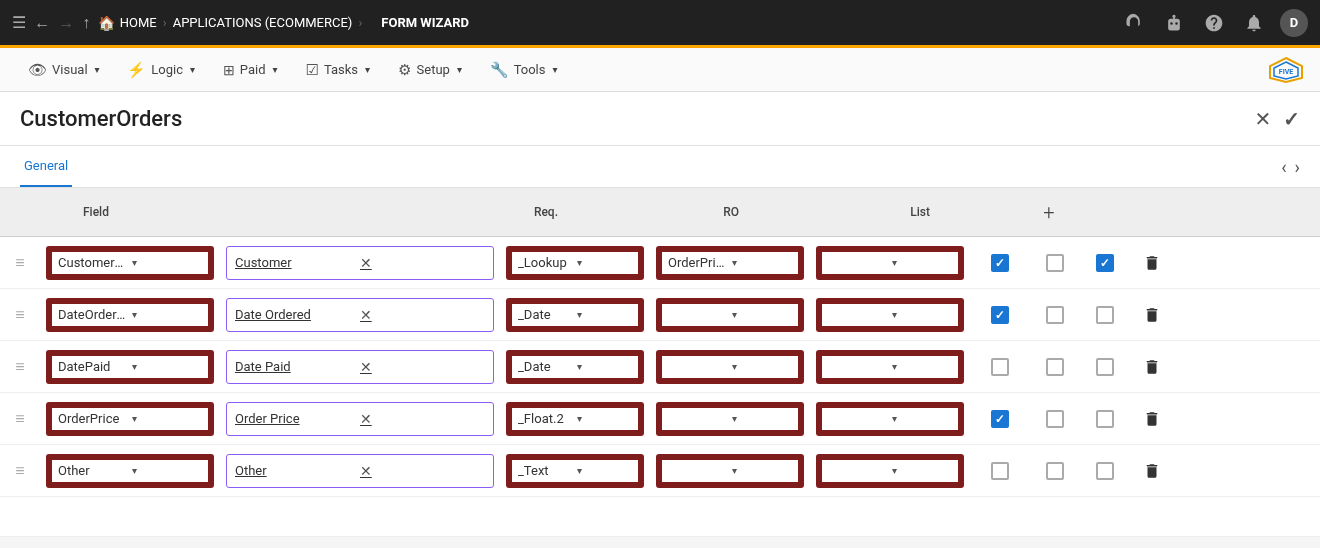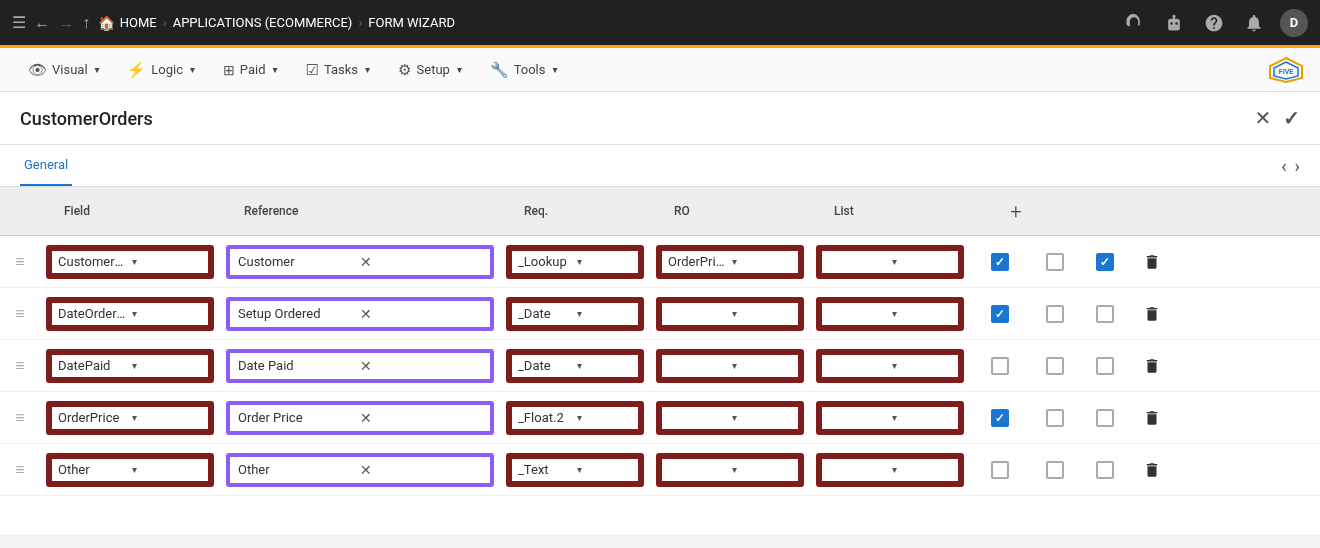--- a/index.html
+++ b/index.html
@@ -28,21 +28,21 @@
     .top-bar-icon.disabled { opacity: 0.4; cursor: default; }
     .breadcrumb {
       display: flex;
       align-items: center;
       gap: 6px;
       color: #ccc;
       font-size: 13px;
     }
     .breadcrumb-sep { color: #666; }
     .breadcrumb-item { color: #ffffff; }
-    .breadcrumb-item.active { color: #fff; font-weight: 400; }
+    .breadcrumb-item.active { color: #fff; font-weight: 700; margin-left: 13px; }
     .top-bar-right {
       display: flex;
       align-items: center;
       gap: 12px;
     }
     .top-bar-right .icon-btn {
       color: #aaa;
       font-size: 18px;
       cursor: pointer;
       width: 28px;
@@ -96,21 +96,21 @@
     
     .page-header {
       background: #fff;
       padding: 14px 20px;
       display: flex;
       align-items: center;
       justify-content: space-between;
       border-bottom: 1px solid #e0e0e0;
     }
     .page-title {
-      font-size: 18px;
+      font-size: 22px;
       font-weight: 500;
       color: #222;
     }
     .page-header-actions {
       display: flex;
       align-items: center;
       gap: 12px;
     }
     .icon-action {
       font-size: 18px;
@@ -147,30 +147,31 @@
     
     .table-wrapper {
       background: #fff;
       padding: 0;
     }
     .table-header {
       display: grid;
       grid-template-columns: 40px 180px 280px 150px 160px 160px 60px 50px 50px 44px;
       background: #eeeeee;
       border-bottom: 1px solid #ccc;
-      padding: 8px 16px;
-      align-items: center;
+      padding: 8px 4px;
+      align-items: center;
+      gap: 31px;
     }
     .col-header {
       padding: 4px 8px;
       font-weight: 500;
       font-size: 12px;
       color: #444;
     }
-    .col-header.center { text-align: left; }
+    .col-header.center { text-align: right; }
     .add-col {
       display: flex;
       align-items: center;
       justify-content: center;
       font-size: 20px;
       color: #444;
       cursor: pointer;
     }
 
     
@@ -207,29 +208,30 @@
       padding: 0 6px;
       font-size: 13px;
       cursor: pointer;
       justify-content: space-between;
     }
     .select-field span { flex: 1; overflow: hidden; text-overflow: ellipsis; white-space: nowrap; }
     .select-field .arrow { color: #555; font-size: 10px; margin-left: 4px; }
     .caption-field {
       display: flex;
       align-items: center;
-      border: 4px solid #8b5cf6;
+      border: 1px solid #8b5cf6;
       border-radius: 3px;
       background: #fff;
       height: 34px;
       width: 100%;
       padding: 0 8px;
       font-size: 13px;
       cursor: text;
       justify-content: space-between;
+      text-decoration: underline;
     }
     .caption-field span { flex: 1; }
     .caption-field .x-btn {
       color: #555;
       font-size: 14px;
       cursor: pointer;
     }
     .checkbox-cell {
       display: flex;
       align-items: center;
@@ -369,21 +371,20 @@
     <span>‹</span>
     <span>›</span>
   </div>
 </div>
 
 <div class="table-wrapper">
 
   <div class="table-header">
     <div class="col-header"></div>
     <div class="col-header">Field</div>
-    <div class="col-header">Reference</div>
     <div class="col-header center">Req.</div>
     <div class="col-header center">RO</div>
     <div class="col-header center">List</div>
     <div class="col-header add-col" style="font-size:20px;font-weight:300;">+</div>
   </div>
 
   <div class="table-row">
     <div class="cell drag-handle">≡</div>
     <div class="cell">
       <div class="select-field">
@@ -434,21 +435,21 @@
   <div class="table-row">
     <div class="cell drag-handle">≡</div>
     <div class="cell">
       <div class="select-field">
         <span>DateOrdered</span>
         <span class="arrow">▾</span>
       </div>
     </div>
     <div class="cell">
       <div class="caption-field">
-        <span>Setup Ordered</span>
+        <span>Date Ordered</span>
         <span class="x-btn">✕</span>
       </div>
     </div>
     <div class="cell">
       <div class="select-field">
         <span>_Date</span>
         <span class="arrow">▾</span>
       </div>
     </div>
     <div class="cell">

